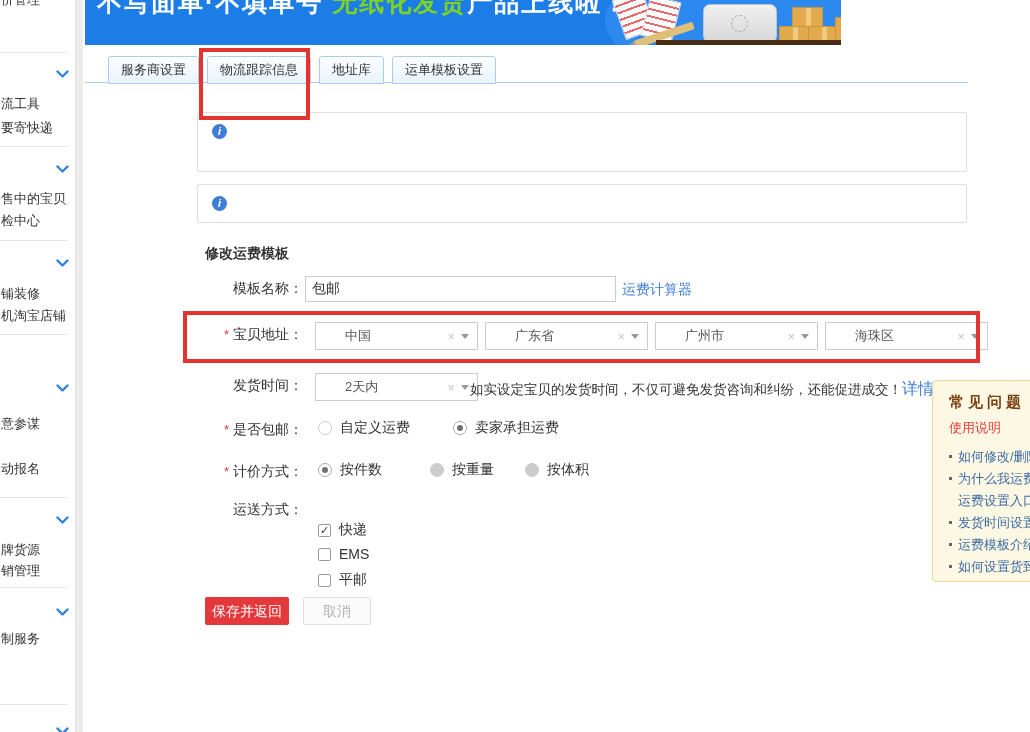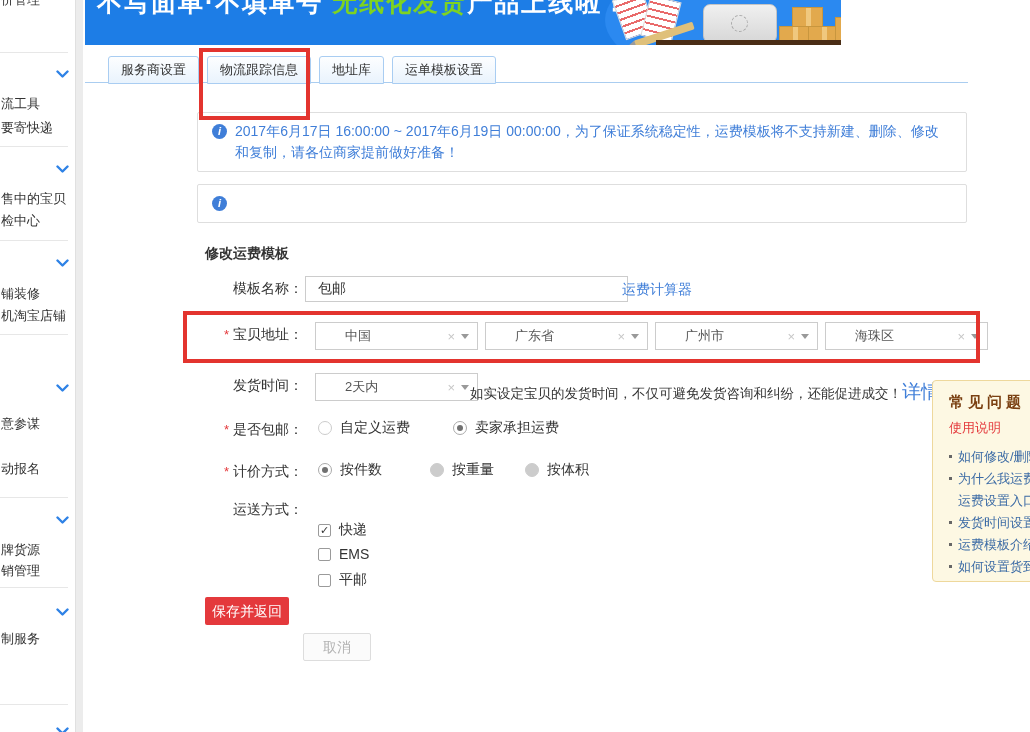--- a/index.html
+++ b/index.html
@@ -50,40 +50,40 @@
   .notice.n1{top:112px;height:42px;}
   .notice.n2{top:184px;height:21px;}
   .info-icon{flex:0 0 15px;width:15px;height:15px;border-radius:50%;background:#3f7ed8;color:#fff;font-size:11px;font-weight:bold;
              text-align:center;line-height:15px;margin:3px 8px 0 0;font-style:italic;}
 
   
   .form-title{position:absolute;left:205px;top:245px;font-size:14px;font-weight:bold;color:#333;}
   .flabel{position:absolute;left:183px;width:120px;text-align:right;font-size:14px;color:#333;white-space:nowrap;}
   .req{color:#e4393c;margin-right:4px;font-size:13px;}
   .txtinput{position:absolute;left:305px;width:297px;height:24px;border:1px solid #ccc;font-size:14px;color:#333;
-            padding:0 12px;font-family:inherit;outline:none;}
+            padding:0 6px;font-family:inherit;outline:none;}
   .linkblue{color:#3f7ed8;text-decoration:none;font-size:14px;cursor:pointer;}
   .calc-link{position:absolute;left:622px;}
   .sel{position:absolute;width:140px;height:26px;border:1px solid #ccc;background:#fff;display:flex;align-items:center;
        font-size:13px;color:#555;cursor:pointer;padding-left:21px;}
   .sel .val{flex:1;padding-left:8px;white-space:nowrap;overflow:hidden;}
   .sel .x{color:#c6c6c6;font-size:13px;padding:0 6px 0 0;cursor:pointer;}
   .sel .arr{width:0;height:0;border:4px solid transparent;border-top:5px solid #999;margin:5px 8px 0 0;}
   .tip{position:absolute;font-size:13.5px;color:#333;white-space:nowrap;}
   .optrow{position:absolute;display:flex;align-items:center;gap:8px;cursor:pointer;font-size:14px;color:#333;white-space:nowrap;}
   .radio{width:14px;height:14px;border-radius:50%;background:#fff;border:1px solid #ccc;box-sizing:border-box;position:relative;}
   .radio.on{border-color:#aaa;}
   .radio.on:after{content:"";position:absolute;left:3px;top:3px;width:6px;height:6px;border-radius:50%;background:#707070;}
   .radio.dis{background:#ccc;border-color:#ccc;}
   .cbox{width:13px;height:13px;border:1px solid #9a9a9a;border-radius:2px;background:#fff;box-sizing:border-box;
         font-size:11px;line-height:11px;text-align:center;color:#333;font-weight:bold;}
   .note-gray{position:absolute;font-size:13.5px;color:#9b9b9b;white-space:nowrap;}
   .btn{position:absolute;height:28px;font-size:14px;border-radius:2px;text-align:center;line-height:28px;cursor:pointer;}
   .btn.save{left:205px;top:597px;width:84px;background:#e4393c;color:#fff;}
-  .btn.cancel{left:303px;top:597px;width:66px;background:#fbfbfb;border:1px solid #ddd;color:#b2b2b2;line-height:26px;height:26px;margin-top:36px;}
+  .btn.cancel{left:303px;top:597px;width:66px;background:#fbfbfb;border:1px solid #ddd;color:#b2b2b2;line-height:26px;height:26px;}
 
   
   .faq{position:absolute;left:932px;top:380px;width:170px;height:188px;background:#fdf8e3;border:1px solid #eed89c;
        border-radius:4px;padding:12px 0 0 16px;overflow:hidden;}
   .faq-title{font-size:15px;font-weight:bold;color:#7a4012;letter-spacing:4px;margin-bottom:7px;}
   .faq-sub{font-size:13px;color:#e4393c;margin-bottom:9px;cursor:pointer;}
   .faq-row{font-size:13px;line-height:22px;white-space:nowrap;}
   .faq-row .blt{display:inline-block;width:3px;height:3px;background:#666;margin:0 6px 3px 0;}
   .faq-row.cont{padding-left:9px;}
   .faq-row a{color:#3c6ba5;text-decoration:none;cursor:pointer;}
@@ -171,21 +171,20 @@
   <div class="tabs">
     <div class="tab">服务商设置</div>
     <div class="tab">物流跟踪信息</div>
     <div class="tab">地址库</div>
     <div class="tab">运单模板设置</div>
   </div>
   <div class="annot tabbox"></div>
 
   <div class="notice n1">
     <span class="info-icon">i</span>
-    <span>2017年6月17日 16:00:00 ~ 2017年6月19日 00:00:00，为了保证系统稳定性，运费模板将不支持新建、删除、修改和复制，请各位商家提前做好准备！</span>
   </div>
   <div class="notice n2">
     <span class="info-icon">i</span>
   </div>
 
   <div class="form-title">修改运费模板</div>
 
   <div class="flabel" style="top:280px">模板名称：</div>
   <input class="txtinput" style="top: 276px;" type="text" value="包邮">
   <a class="linkblue calc-link" style="top:281px">运费计算器</a>
@@ -212,21 +211,21 @@
     <span class="arr"></span>
   </div>
   <div class="annot addrbox"></div>
 
   <div class="flabel" style="top:377px">发货时间：</div>
   <div class="sel" style="left:315px;top:373px">
     <span class="val">2天内</span>
     <span class="x">×</span>
     <span class="arr"></span>
   </div>
-  <div class="tip" style="left:470px;top:379px"><span>如实设定宝贝的发货时间，不仅可避免发货咨询和纠纷，还能促进成交！</span><a class="linkblue" style="font-size:19px">详情</a></div>
+  <div class="tip" style="left:470px;top:379px"><span>如实设定宝贝的发货时间，不仅可避免发货咨询和纠纷，还能促进成交！</span><a class="linkblue" style="font-size:16px">详情</a></div>
 
   <div class="flabel" style="top:421px"><span class="req">*</span><span>是否包邮：</span></div>
   <div class="optrow" style="left:318px;top:419px">
     <span class="radio"></span>
     <span>自定义运费</span>
   </div>
   <div class="optrow" style="left:453px;top:419px">
     <span class="radio on"></span>
     <span>卖家承担运费</span>
   </div>

